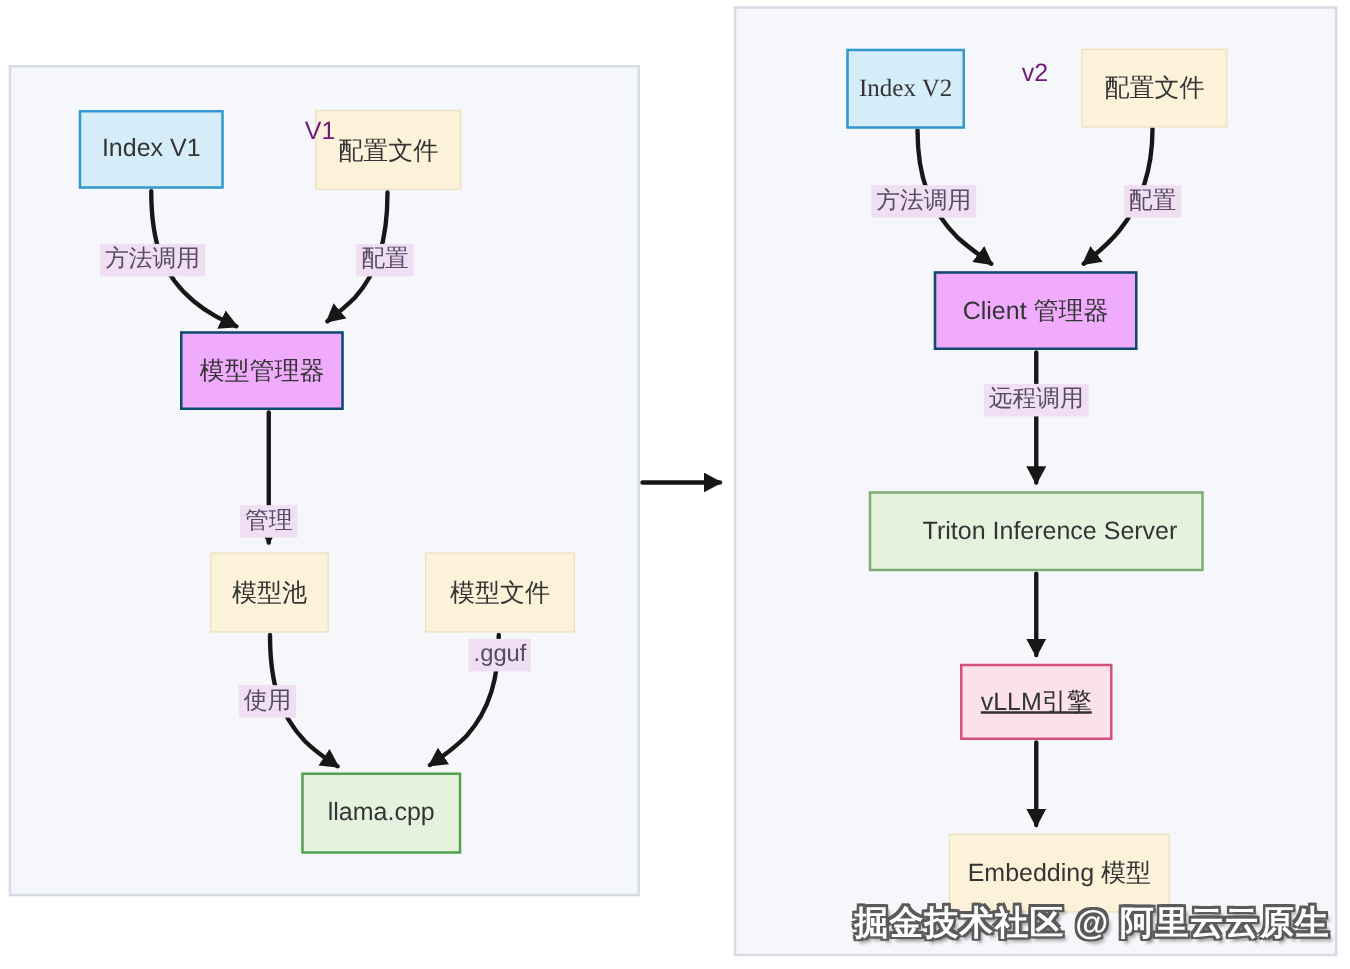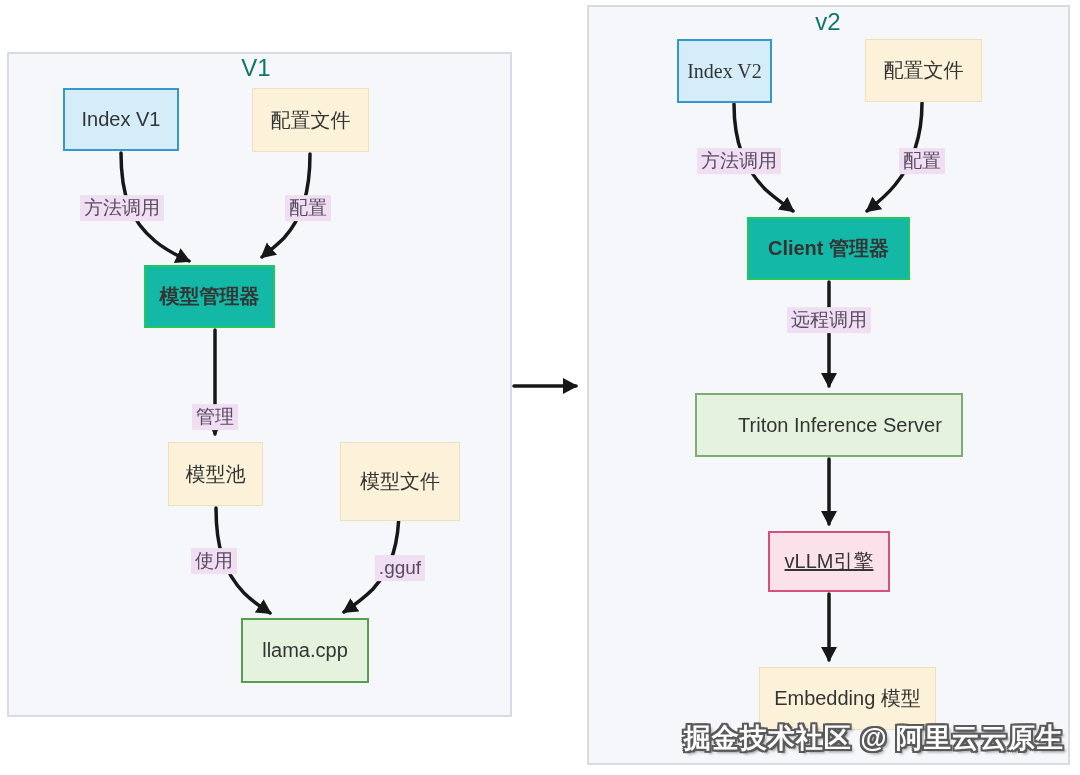--- a/index.html
+++ b/index.html
@@ -13,23 +13,24 @@
   }
   .panel {
     position: absolute;
     background: #f6f7fb;
     border: 2px solid #d7dbe4;
     box-sizing: border-box;
   }
   .panel-title {
     position: absolute;
     transform: translateX(-50%);
-    font-size: 24px;
-    color: #0f766e;
+    font-size: 20px;
+    color: #701a75;
     z-index: 5;
+    margin-top: 40px;
   }
   svg#edges {
     position: absolute;
     left: 0; top: 0;
     z-index: 2;
     pointer-events: none;
   }
   .edge-path {
     fill: none;
     stroke: #171717;
@@ -42,21 +43,21 @@
     display: flex;
     align-items: center;
     justify-content: center;
     font-size: 20px;
     color: #343434;
     z-index: 3;
     white-space: nowrap;
   }
   .node.blue   { background: #d5edf9; border: 2px solid #3399cc; }
   .node.cream  { background: #fbf2d9; border: 1px solid #ece0bf; }
-  .node.orange { background: #14b8a6; border: 2px solid #22c55e; font-weight: bold; }
+  .node.orange { background: #f0abfc; border: 2px solid #0c4a6e; }
   .node.green-dark  { background: #e4f2de; border: 2px solid #55a04e; }
   .node.green-light { background: #e4f2de; border: 2px solid #7fab74; }
   .node.pink   { background: #fbe2ea; border: 2px solid #d5517d; }
   .edge-label {
     position: absolute;
     transform: translate(-50%, -50%);
     background: #f0dff2;
     color: #584a63;
     font-size: 19px;
     line-height: 1.25;
@@ -112,28 +113,28 @@
     <path class="edge-path" marker-end="url(#ah)" d="M 922 103 C 922 137, 913 163, 895 185 C 886 196, 876 204, 867 211"></path>
     <path class="edge-path" marker-end="url(#ah)" d="M 829 282 L 829 386"></path>
     <path class="edge-path" marker-end="url(#ah)" d="M 829 459 L 829 524"></path>
     <path class="edge-path" marker-end="url(#ah)" d="M 829 594 L 829 660"></path>
   </svg>
 
   <div class="node blue" style="left:63px; top:88px; width:116px; height:63px;">Index V1</div>
   <div class="node cream" style="left:252px; top:88px; width:117px; height:64px;">配置文件</div>
   <div class="node orange" style="left:144px; top:265px; width:131px; height:63px;">模型管理器</div>
   <div class="node cream" style="left:168px; top:442px; width:95px; height:64px;">模型池</div>
-  <div class="node cream" style="left:340px; top:442px; width:120px; height:79px;">模型文件</div>
+  <div class="node cream" style="left:340px; top:442px; width:120px; height:64px;">模型文件</div>
   <div class="node green-dark" style="left:241px; top:618px; width:128px; height:65px;">llama.cpp</div>
 
   <div class="edge-label" style="left:122px; top:208px;">方法调用</div>
   <div class="edge-label" style="left:308px; top:208px;">配置</div>
   <div class="edge-label" style="left:215px; top:385px;margin-top:32px;">管理</div>
   <div class="edge-label" style="left:214px; top:561px;">使用</div>
-  <div class="edge-label" style="left:400px; top:568px;">.gguf</div>
+  <div class="edge-label" style="left:400px; top:524px;">.gguf</div>
 
   <div class="node blue" style="left:677px; top:39px; width:95px; height:64px;font-family:Liberation Serif, serif;">Index V2</div>
   <div class="node cream" style="left:865px; top:39px; width:117px; height:63px;">配置文件</div>
   <div class="node orange" style="left:747px; top:217px; width:163px; height:63px;">Client 管理器</div>
   <div class="node green-light" style="left:695px; top:393px; width:268px; height:64px;padding-left:22px;">Triton Inference Server</div>
   <div class="node pink" style="left:768px; top:531px; width:122px; height:61px;text-decoration:underline;">vLLM引擎</div>
   <div class="node cream" style="left:732px; top:667px; width:177px; height:63px;margin-left:27px;">Embedding 模型</div>
 
   <div class="edge-label" style="left:739px; top:161px;">方法调用</div>
   <div class="edge-label" style="left:922px; top:161px;">配置</div>

